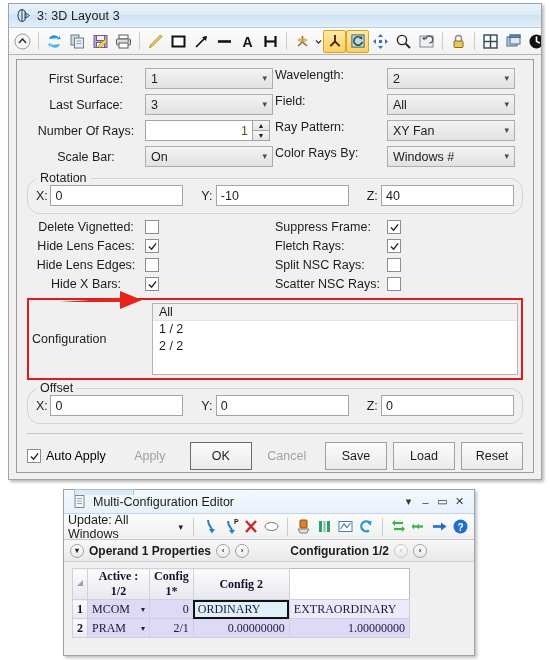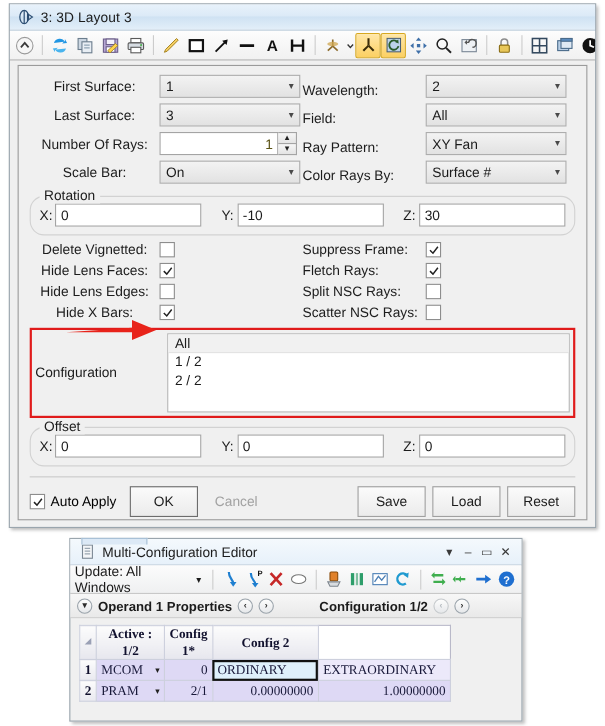--- a/index.html
+++ b/index.html
@@ -48,21 +48,21 @@
     width: 518px; height: 414px;
     background: #f0f0f0;
     border: 1px solid #9b9b9b;
     padding: 8px 10px;
   }
 
   
   .frow { display:flex; align-items:center; margin-bottom:5px; }
   .lbl { font-size: 12.5px; color:#1c1c1c; }
   .col-l { width: 248px; display:flex; align-items:center; }
-  .col-r { width: 248px; display:flex; align-items:flex-end; }
+  .col-r { width: 248px; display:flex; align-items:flex-start; }
   .lbl-w { width: 118px; flex:0 0 118px;text-align:center; }
   .lbl-w2 { width: 112px; flex:0 0 112px; }
 
   select.combo, .combo {
     -webkit-appearance:none; appearance:none;
     width: 128px; height: 21px;
     background: linear-gradient(to bottom,#f3f3f3,#e2e2e2);
     border: 1px solid #adadad;
     font-family:"Liberation Sans",sans-serif;
     font-size:12.5px; color:#1b1b1b;
@@ -422,35 +422,35 @@
         <div class="col-l">
           <span class="lbl lbl-w">Scale Bar:</span>
           <div class="combo">
             <span>On</span>
             <span class="chev">▾</span>
           </div>
         </div>
         <div class="col-r">
           <span class="lbl lbl-w2">Color Rays By:</span>
           <div class="combo">
-            <span>Surface #</span>
+            <span>Windows #</span>
             <span class="chev">▾</span>
           </div>
         </div>
       </div>
 
       <div class="group">
         <span class="group-title">Rotation</span>
         <div class="xyz">
           <span class="ax">X:</span>
           <div class="txtbox fld">0</div>
           <span class="ax">Y:</span>
           <div class="txtbox fld">-10</div>
           <span class="ax">Z:</span>
-          <div class="txtbox fld last">30</div>
+          <div class="txtbox fld last">40</div>
         </div>
       </div>
 
       <div class="frow">
         <div class="col-l">
           <span class="lbl lbl-w">Delete Vignetted:</span>
           <span class="cb"></span>
         </div>
         <div class="col-r">
           <span class="lbl lbl-w2">Suppress Frame:</span>
@@ -536,20 +536,21 @@
 
       <div class="btnrow">
         <label class="autoapply">
           <span class="cb">
             <svg class="tick" viewBox="0 0 10 10">
                 <path d="M1 5 L4 8 L9 1.5" fill="none" stroke="#222" stroke-width="1.5"></path>
               </svg>
           </span>
           <span>Auto Apply</span>
         </label>
+        <div class="btn flat" style="width:72px">Apply</div>
         <div class="btn ok" style="width:62px;margin-left:4px">OK</div>
         <div class="btn flat" style="width:62px;margin-left:4px">Cancel</div>
         <div style="flex:1"></div>
         <div class="btn" style="width:58px">Save</div>
         <div class="btn" style="width:58px;margin-left:6px">Load</div>
         <div class="btn" style="width:58px;margin-left:6px">Reset</div>
       </div>
 
     </div>
   </div>

